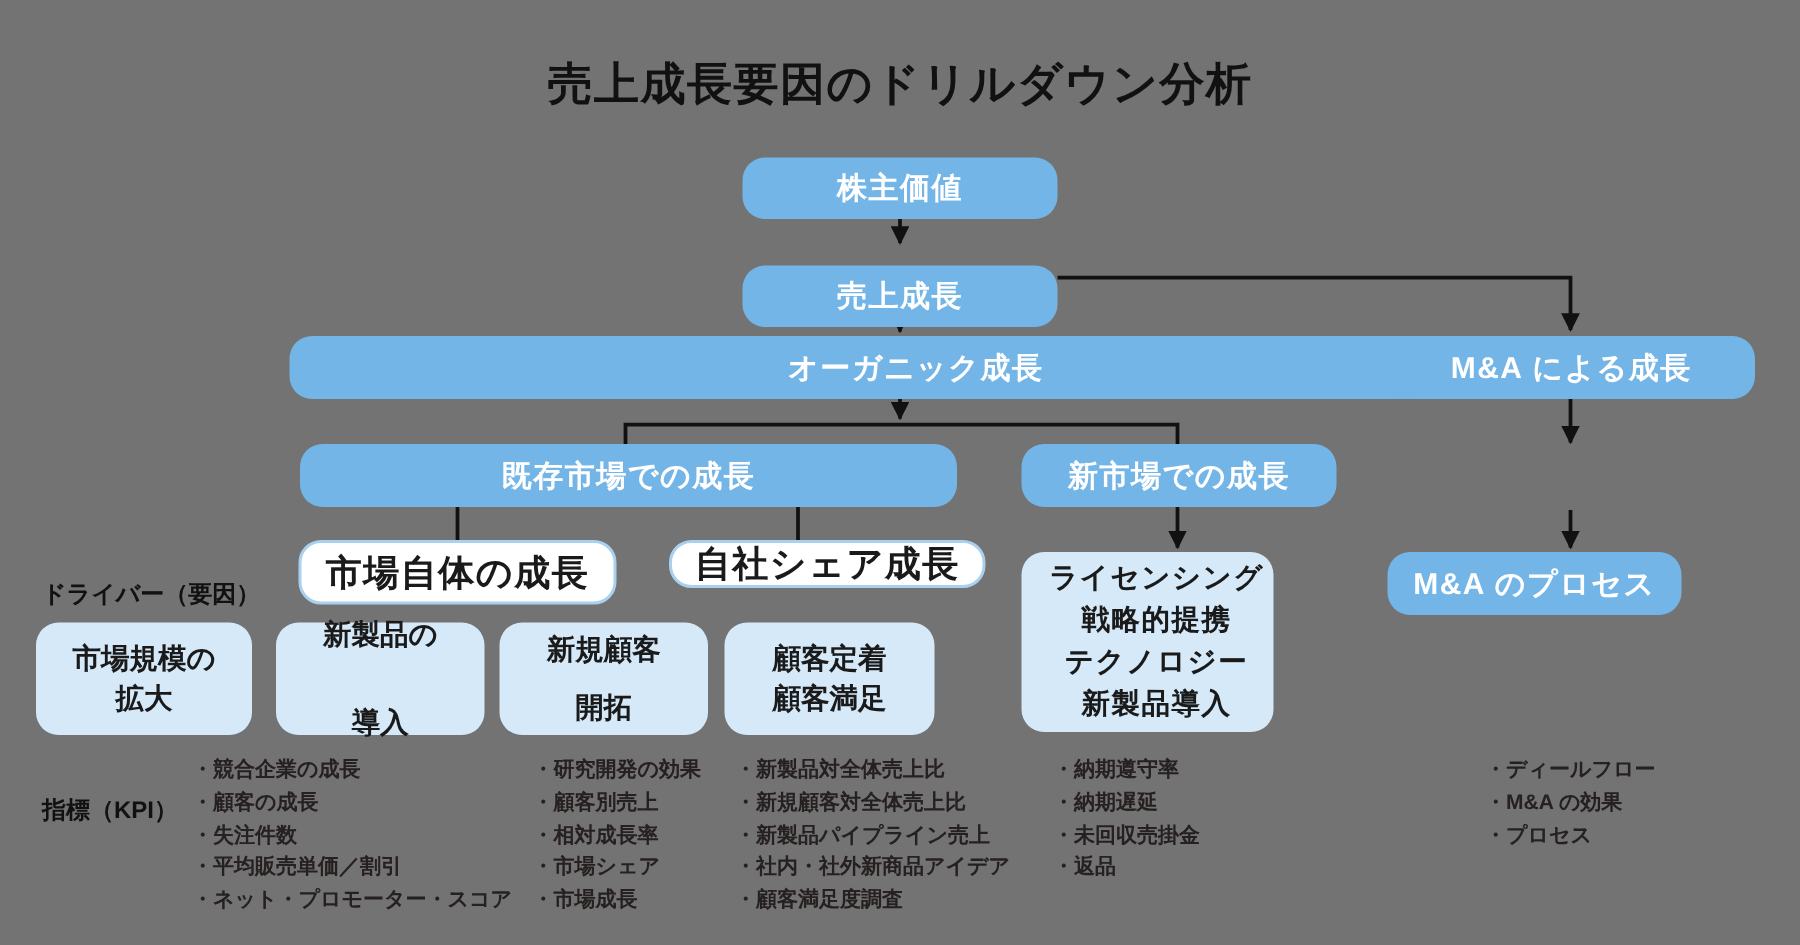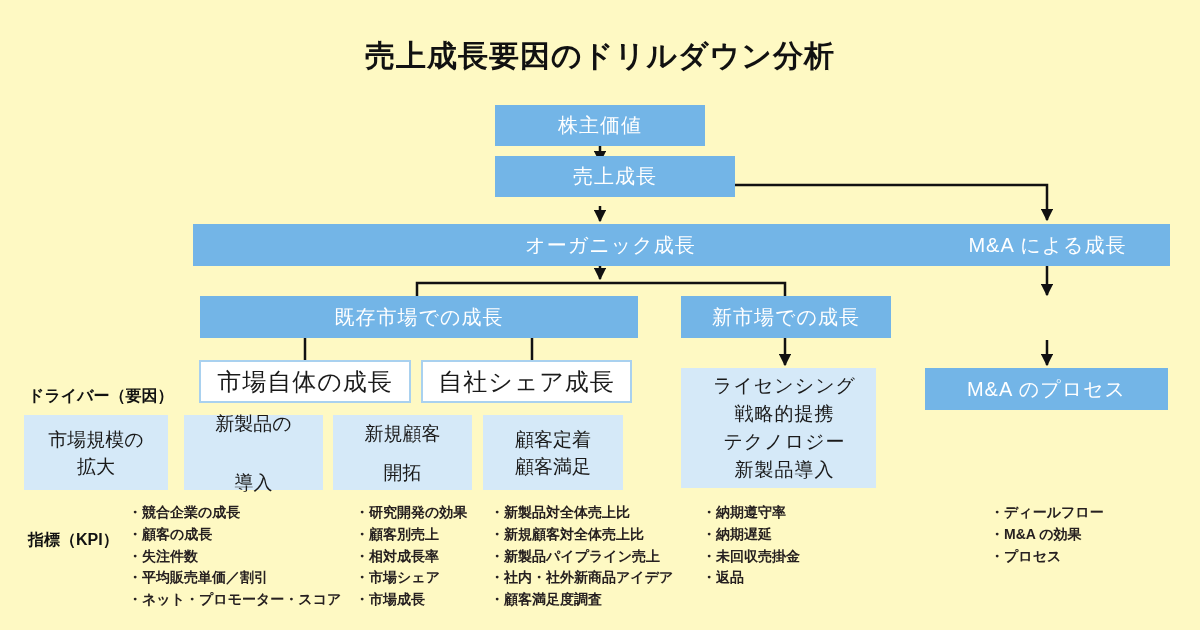--- a/index.html
+++ b/index.html
@@ -1,22 +1,22 @@
 <!DOCTYPE html>
 <html lang="ja"><head>
 <meta charset="utf-8">
 <style>
   html,body{margin:0;padding:0;background:#ffffff;}
   body{font-family:"Liberation Sans","DejaVu Sans",sans-serif;color:#1e1e1e;}
-  .canvas{position:relative;width:1200px;height:630px;background:#fef9c3;overflow:hidden;}
+  .canvas{position:relative;width:1200px;height:630px;background:#737373;overflow:hidden;}
   .title{position:absolute;left:0;top:36px;width:1200px;text-align:center;
          font-size:30px;font-weight:800;letter-spacing:1px;color:#111;margin:0;}
   .connectors{position:absolute;left:0;top:0;width:1200px;height:630px;z-index:1;}
   .box{position:absolute;z-index:2;display:flex;align-items:center;justify-content:center;
-       text-align:center;font-weight:400;box-sizing:border-box;}
+       text-align:center;font-weight:700;box-sizing:border-box;border-radius:15px;}
   .box-blue{background:#73b5e7;color:#ffffff;font-size:20px;letter-spacing:1px;}
   .box-white{background:#ffffff;border:2px solid #a9d1ef;color:#1a1a1a;font-size:24px;letter-spacing:1px;}
   .box-light{background:#d5e9f8;color:#1a1a1a;font-size:19px;}
   .two-line{flex-direction:column;line-height:27px;}
   .four-line{flex-direction:column;line-height:28px;font-size:19px;letter-spacing:1px;}
   .row-label{position:absolute;z-index:2;font-size:16px;font-weight:700;color:#111;white-space:nowrap;}
   .kpi-list{position:absolute;z-index:2;margin:0;padding:0;list-style:none;
             font-size:14px;font-weight:700;line-height:21.8px;color:#262020;white-space:nowrap;}
 </style>
 </head>
@@ -41,38 +41,38 @@
       <path d="M305,338 V360"></path>
       <path d="M532,338 V360"></path>
       <path d="M785,338 L785,365" marker-end="url(#ah)"></path>
       <path d="M1047,266 L1047,295" marker-end="url(#ah)"></path>
       <path d="M1047,340 L1047,365" marker-end="url(#ah)"></path>
     </g>
   </svg>
 
   <div class="box box-blue" style="left:495px;top:105px;width:210px;height:41px;">株主価値</div>
 
-  <div class="box box-blue" style="left:495px;top:156px;width:240px;height:41px;">売上成長</div>
+  <div class="box box-blue" style="left:495px;top:177px;width:210px;height:41px;">売上成長</div>
 
   <div class="box box-blue" style="left:193px;top:224px;width:835px;height:42px;">オーガニック成長</div>
 
   <div class="box box-blue" style="left:925px;top:224px;width:245px;height:42px;">M&amp;A による成長</div>
 
   <div class="box box-blue" style="left:200px;top:296px;width:438px;height:42px;">既存市場での成長</div>
 
   <div class="box box-blue" style="left:681px;top:296px;width:210px;height:42px;">新市場での成長</div>
 
 
-  <div class="box box-blue" style="left:925px;top:368px;width:243px;height:42px;">M&amp;A のプロセス</div>
+  <div class="box box-blue" style="left:925px;top:368px;width:196px;height:42px;">M&amp;A のプロセス</div>
 
   <div class="box box-white" style="left:199px;top:360px;width:212px;height:43px;">市場自体の成長</div>
 
-  <div class="box box-white" style="left:421px;top:360px;width:211px;height:43px;">自社シェア成長</div>
+  <div class="box box-white" style="left:446px;top:360px;width:211px;height:32px;">自社シェア成長</div>
 
-  <div class="box box-light four-line" style="left:681px;top:368px;width:195px;height:120px;padding-left:12px;">
+  <div class="box box-light four-line" style="left:681px;top:368px;width:168px;height:120px;padding-left:12px;">
     <span>ライセンシング</span>
     <span>戦略的提携</span>
     <span>テクノロジー</span>
     <span>新製品導入</span>
   </div>
 
   <div class="row-label" style="left:28px;top:386px;">ドライバー（要因）</div>
 
   <div class="box box-light two-line" style="left:24px;top:415px;width:144px;height:75px;">
     <span>市場規模の</span>

